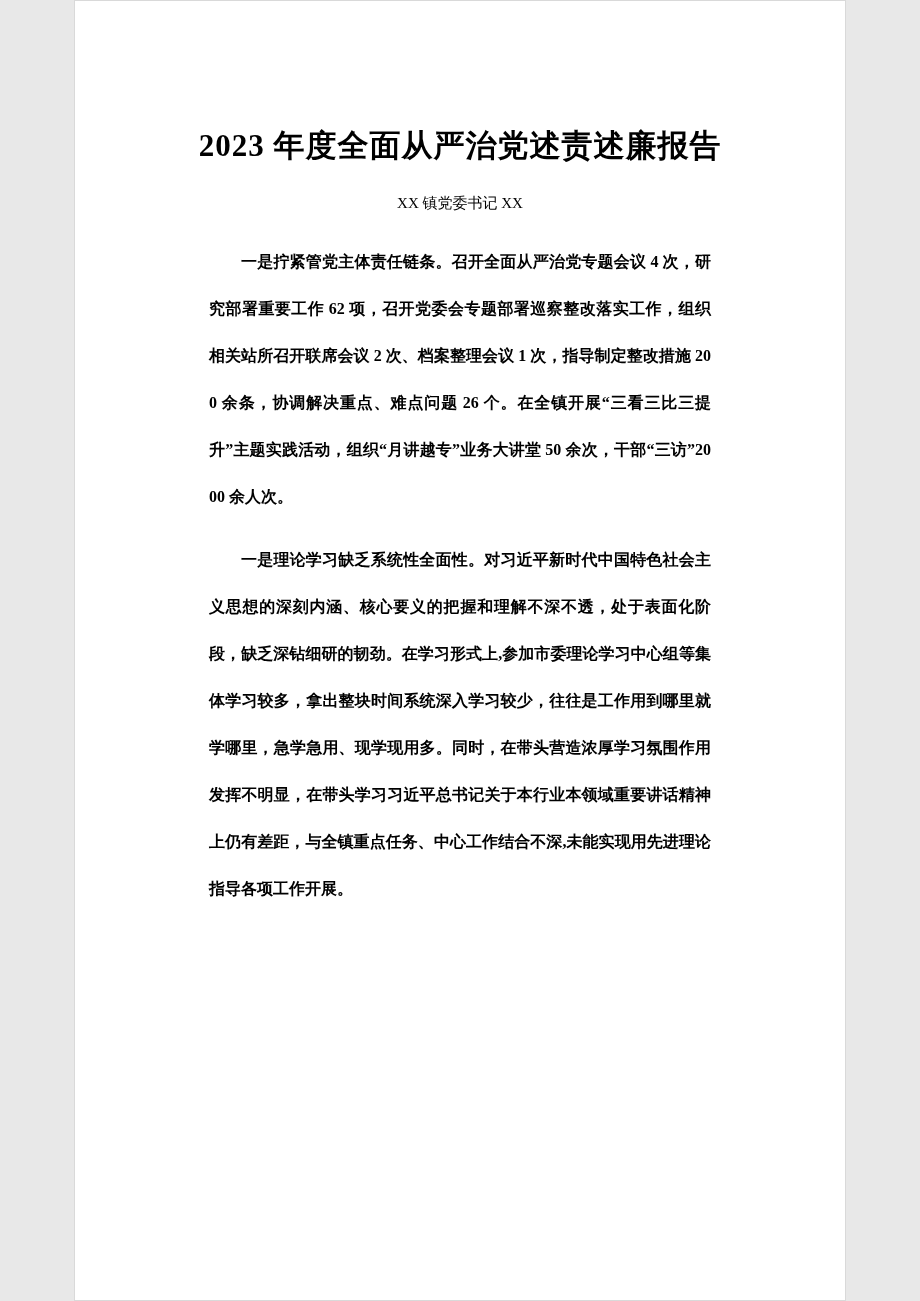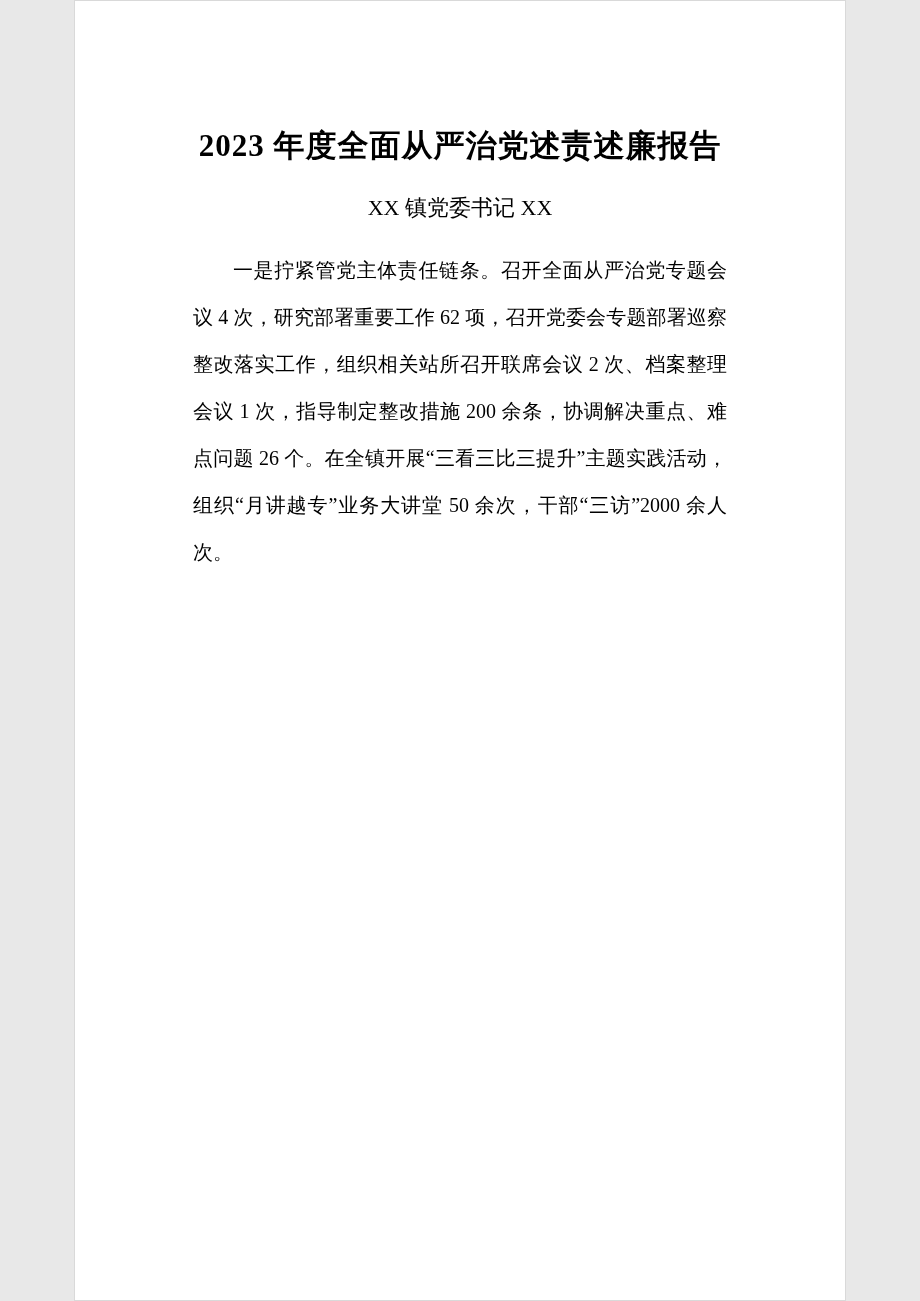--- a/index.html
+++ b/index.html
@@ -23,39 +23,41 @@
   .doc-title {
     margin: 0 0 30px 0;
     font-size: 31px;
     font-weight: bold;
     text-align: center;
     letter-spacing: 1px;
     line-height: 1.2;
   }
   .doc-subtitle {
     margin: 0 0 24px 0;
-    font-size: 22px;
+    font-size: 15px;
     font-weight: normal;
     text-align: center;
     line-height: 1.3;
   }
   .doc-body p {
-    margin: 0;
-    font-size: 20px;
+    margin: 16px;
+    font-size: 16px;
     line-height: 47px;
     text-align: justify;
     text-justify: inter-ideograph;
     text-indent: 2em;
     word-break: break-all;
+    font-weight: bold;
   }
 </style>
 </head>
 <body>
 
 <div class="page">
   <h1 class="doc-title">2023 年度全面从严治党述责述廉报告</h1>
 
   <div class="doc-subtitle">XX 镇党委书记 XX</div>
 
   <div class="doc-body">
     <p>一是拧紧管党主体责任链条。召开全面从严治党专题会议 4 次，研究部署重要工作 62 项，召开党委会专题部署巡察整改落实工作，组织相关站所召开联席会议 2 次、档案整理会议 1 次，指导制定整改措施 200 余条，协调解决重点、难点问题 26 个。在全镇开展“三看三比三提升”主题实践活动，组织“月讲越专”业务大讲堂 50 余次，干部“三访”2000 余人次。</p>
+    <p>一是理论学习缺乏系统性全面性。对习近平新时代中国特色社会主义思想的深刻内涵、核心要义的把握和理解不深不透，处于表面化阶段，缺乏深钻细研的韧劲。在学习形式上,参加市委理论学习中心组等集体学习较多，拿出整块时间系统深入学习较少，往往是工作用到哪里就学哪里，急学急用、现学现用多。同时，在带头营造浓厚学习氛围作用发挥不明显，在带头学习习近平总书记关于本行业本领域重要讲话精神上仍有差距，与全镇重点任务、中心工作结合不深,未能实现用先进理论指导各项工作开展。</p>
   </div>
 </div>
 
 </body></html>

